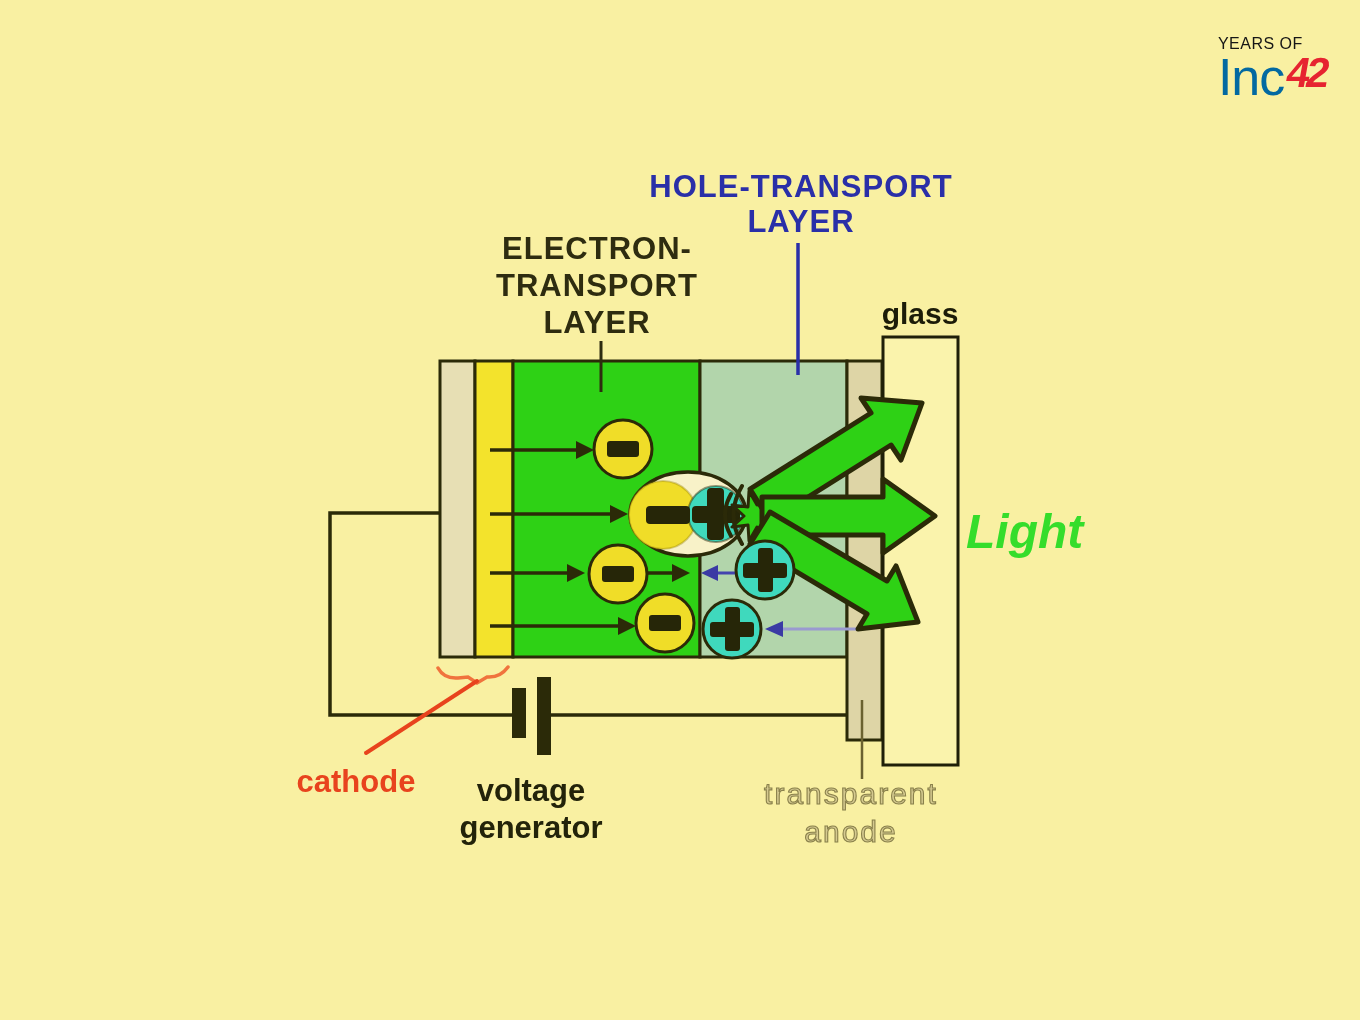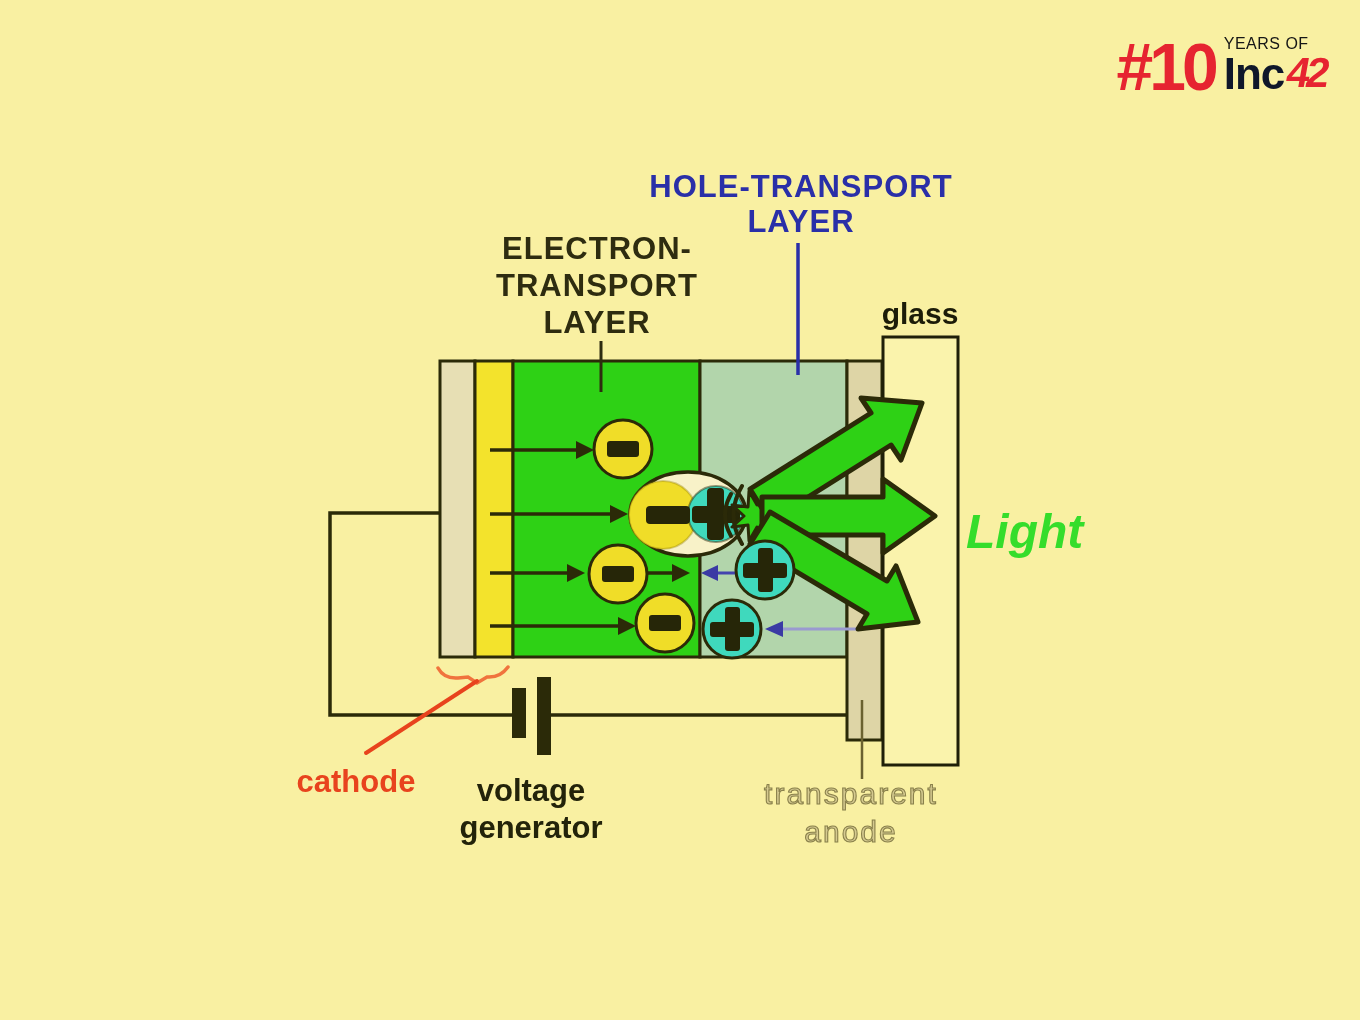--- a/index.html
+++ b/index.html
@@ -29,21 +29,21 @@
   .blueHead{fill:#3a3aa4;stroke:none;}
   .sign{fill:#262608;stroke:none;}
   .bigArrow{fill:#2ed115;stroke:#2b2a08;stroke-width:5;stroke-linejoin:round;}
 
   
   .logo{position:absolute;top:36px;right:34px;display:flex;align-items:flex-start;gap:9px;}
   .logo-num{font-size:66px;line-height:0.95;font-weight:800;color:#e62430;letter-spacing:-4px;}
   .logo-right{display:flex;flex-direction:column;}
   .logo-years{font-size:16px;font-weight:500;color:#161616;letter-spacing:0.5px;line-height:1.0;}
   .logo-row{display:flex;align-items:flex-start;margin-top:1px;}
-  .logo-inc{font-size:44px;font-weight:700;color:#0f172a;letter-spacing:-1px;line-height:0.95;}
+  .logo-inc{font-size:52px;font-weight:400;color:#0369a1;letter-spacing:-1px;line-height:0.95;}
   .logo-42{font-size:42px;font-weight:800;color:#e62430;letter-spacing:-4px;line-height:0.95;transform:skewX(-10deg);margin-left:3px;}
 </style>
 </head>
 <body>
 
 <div class="stage">
 
   <svg viewBox="0 0 1360 1020" width="1360" height="1020">
 
     <path class="wire" d="M440,513 H330 V715 H512"></path>
@@ -157,21 +157,20 @@
     <text class="t-cathode" x="356" y="792" text-anchor="middle">cathode</text>
 
     <text class="t-volt" x="531" y="801" text-anchor="middle">voltage</text>
     <text class="t-volt" x="531" y="838" text-anchor="middle">generator</text>
 
     <text class="t-anode" x="851" y="804" text-anchor="middle">transparent</text>
     <text class="t-anode" x="851" y="842" text-anchor="middle">anode</text>
   </svg>
 
   <div class="logo">
-    <span class="logo-num">#10</span>
     <div class="logo-right">
       <span class="logo-years">YEARS OF</span>
       <div class="logo-row">
         <span class="logo-inc">Inc</span>
         <span class="logo-42">42</span>
       </div>
     </div>
   </div>
 
 </div>

